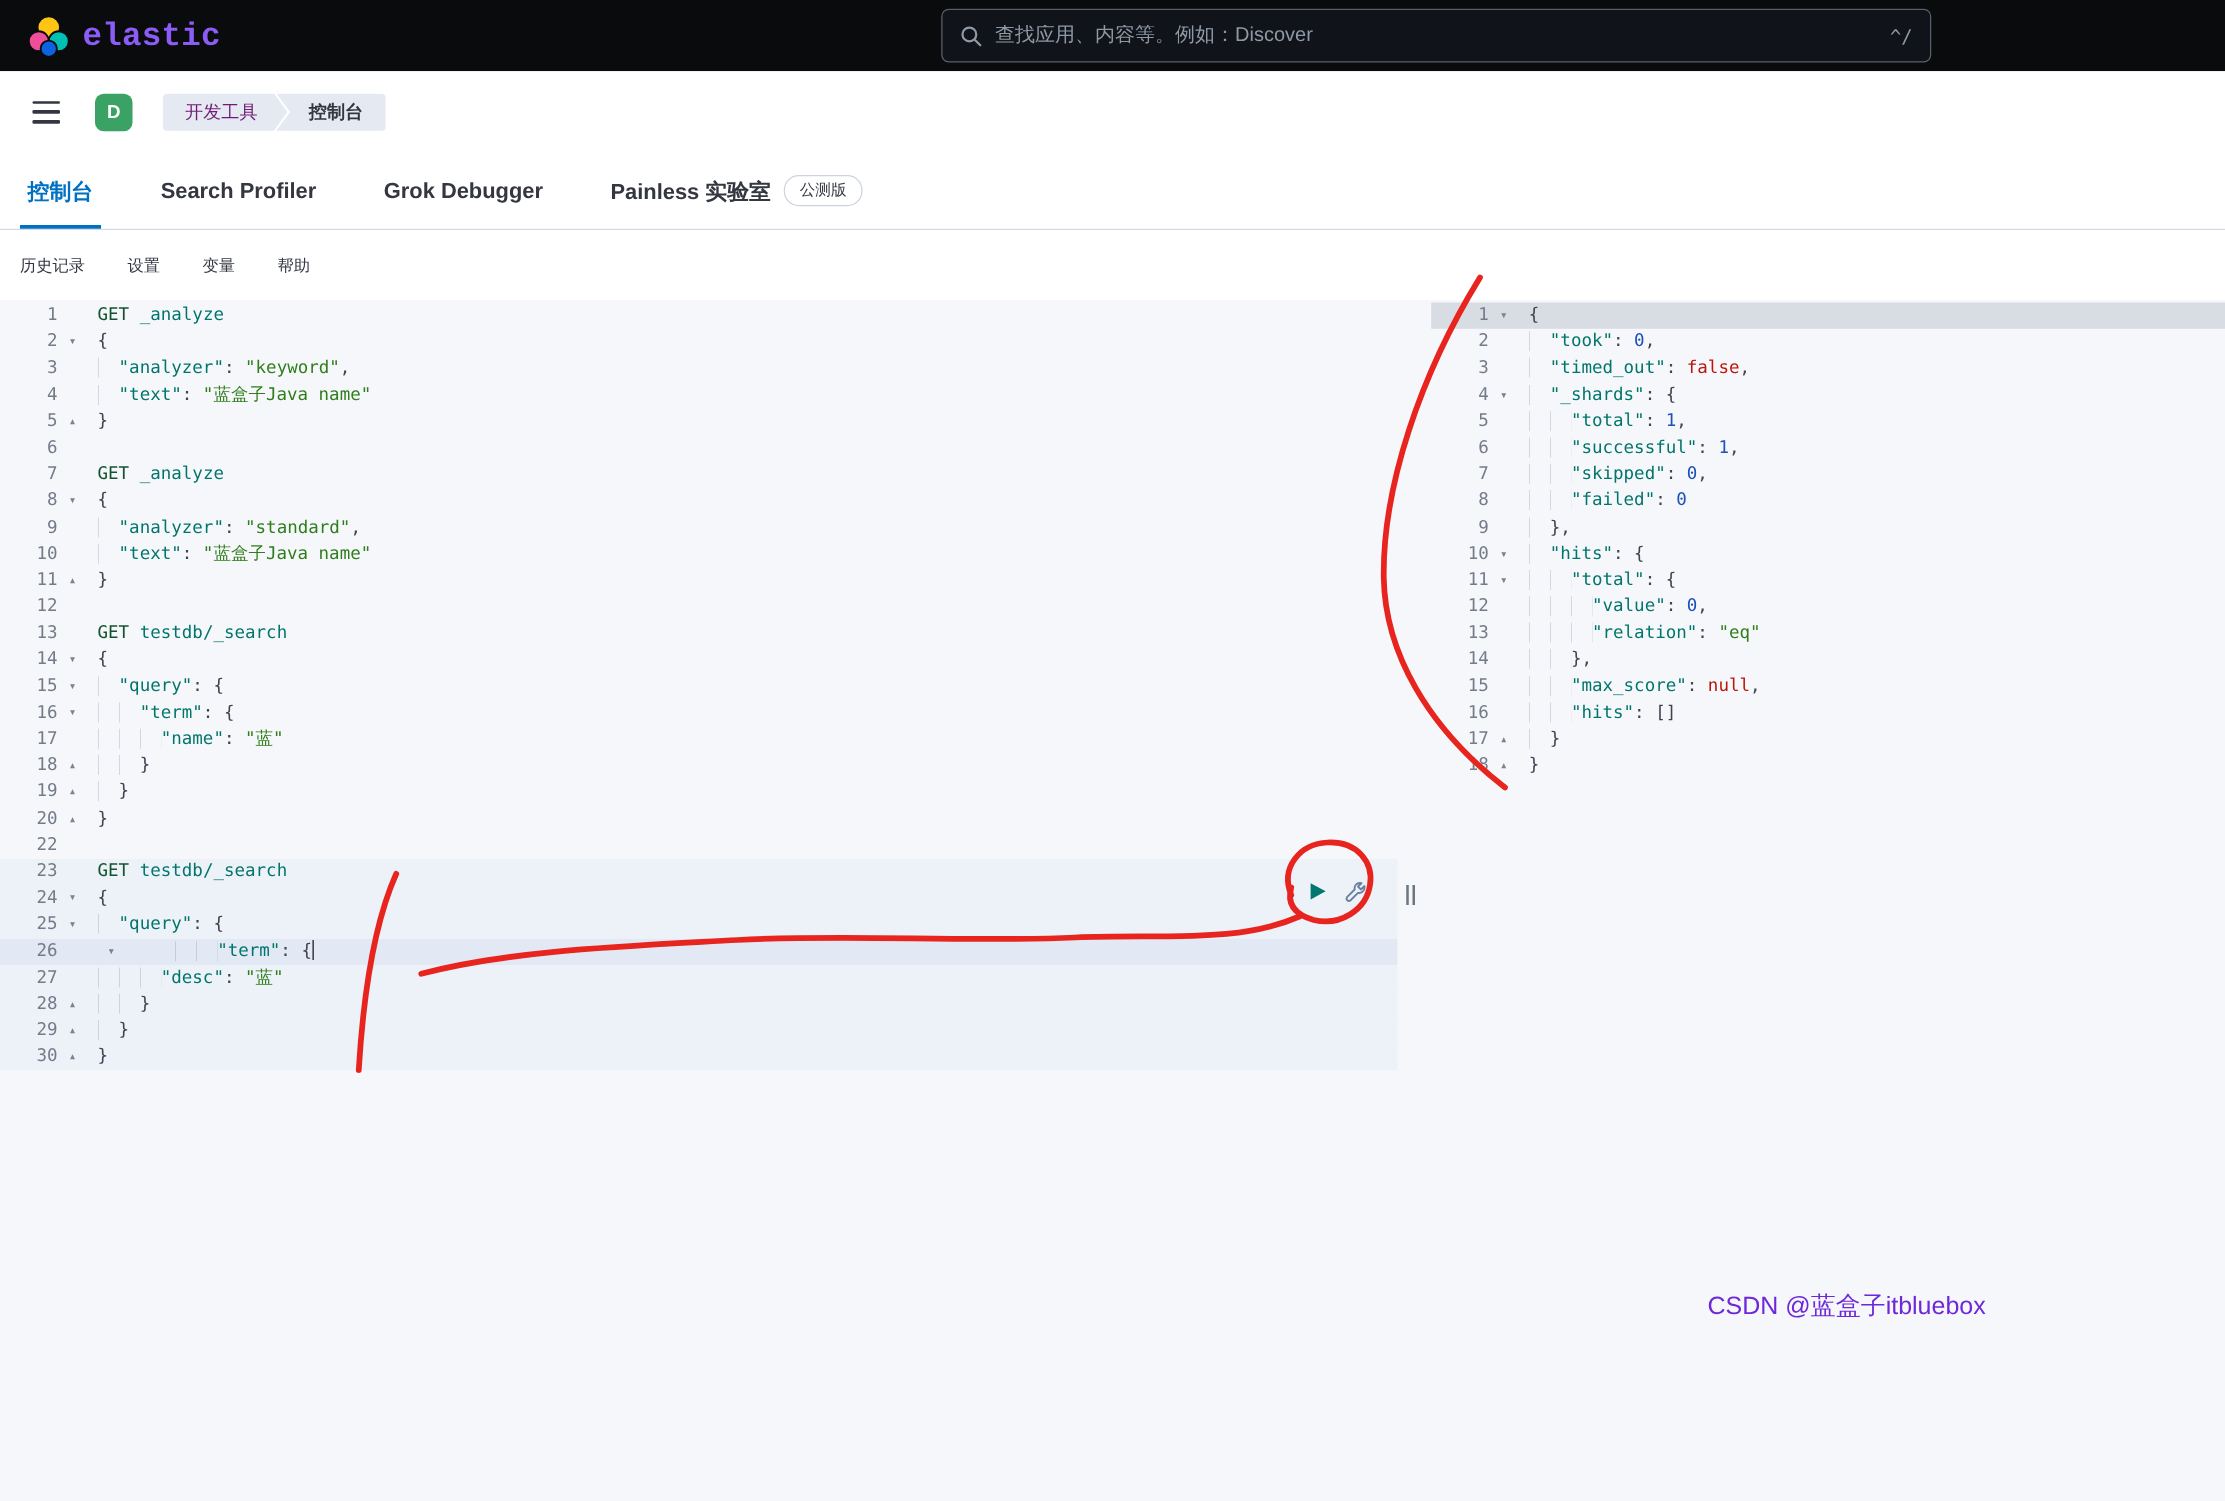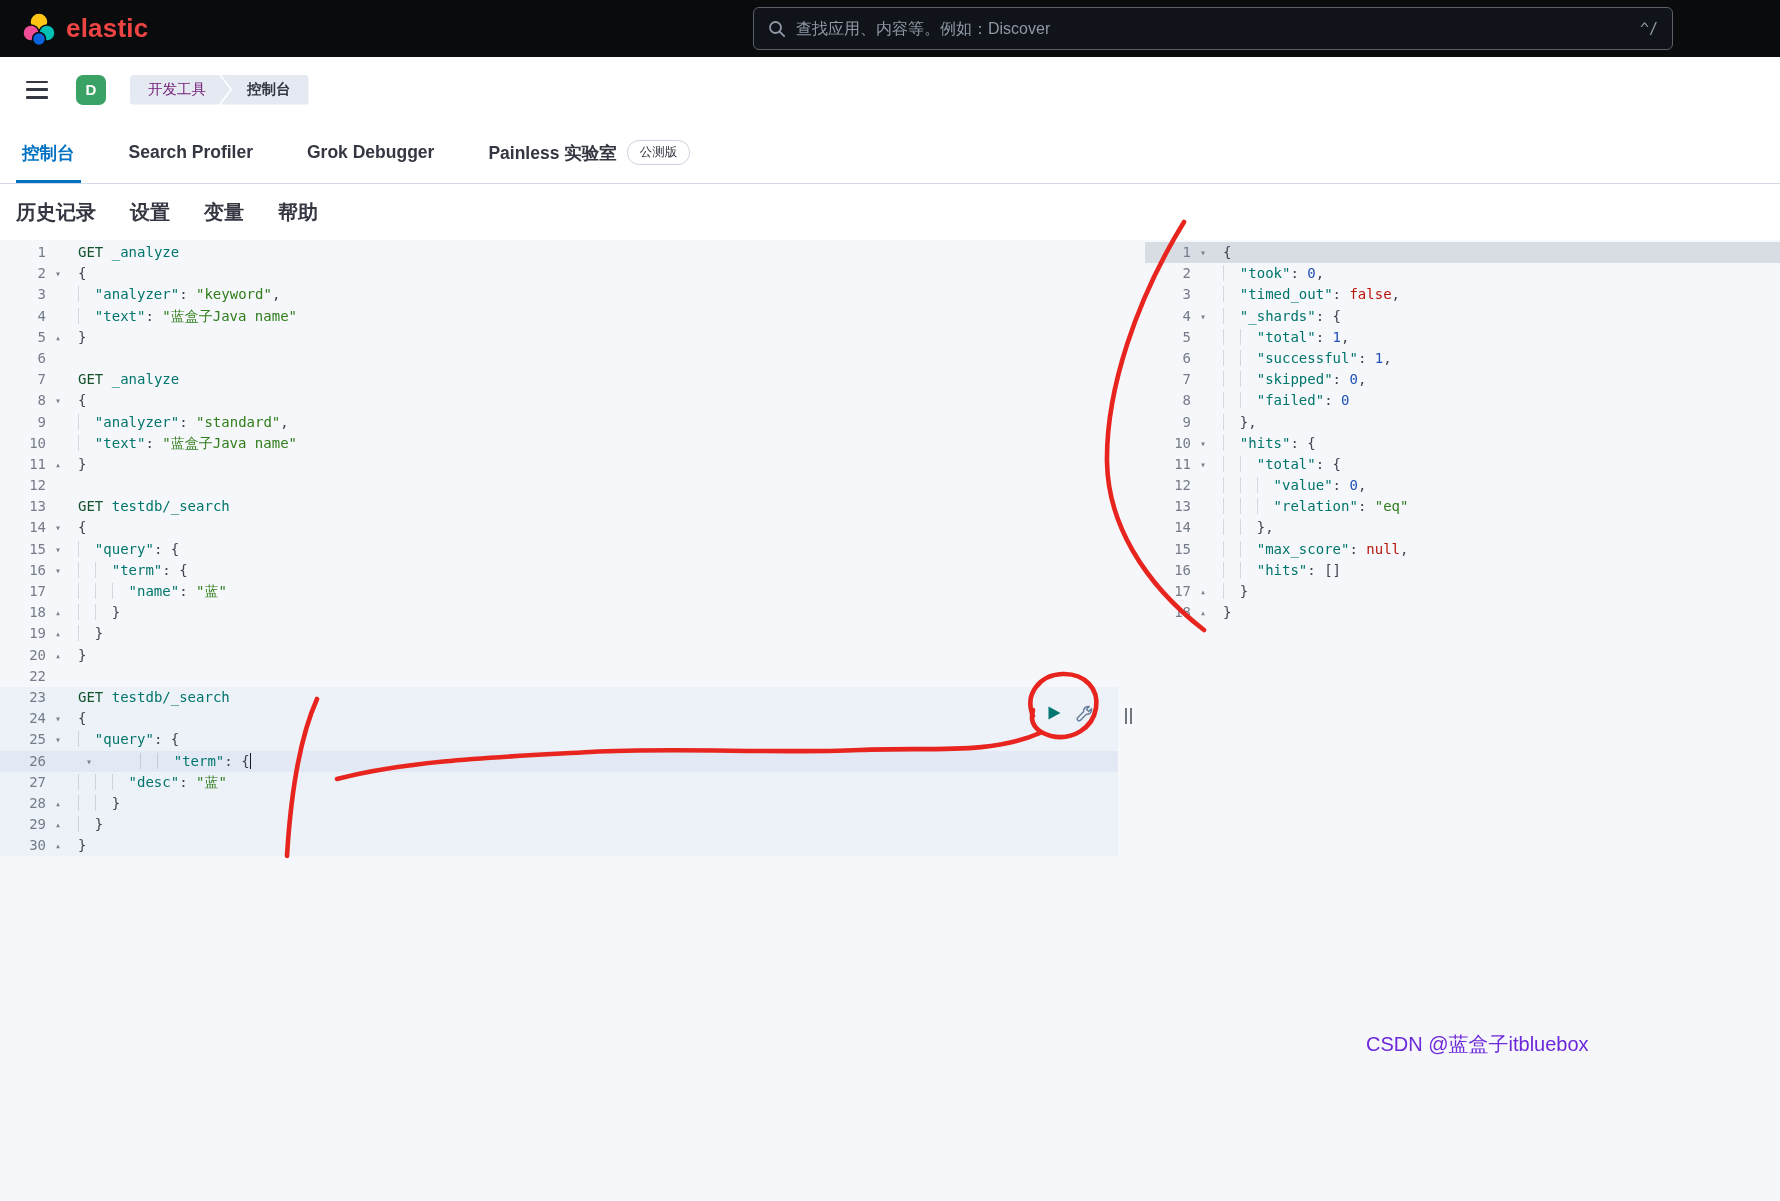--- a/index.html
+++ b/index.html
@@ -4,22 +4,22 @@
 <style>
   * { margin:0; padding:0; box-sizing:border-box; }
   html,body { width:1780px; height:1201px; overflow:hidden; background:#fff;
               font-family:"Liberation Sans","DejaVu Sans",sans-serif; }
   .page { position:relative; width:1780px; height:1201px; background:#fff; overflow:hidden; }
 
   
   .topbar { position:absolute; left:0; top:0; width:1780px; height:57px; background:#0a0b0d;
             display:flex; align-items:center; }
   .logo-wrap { display:flex; align-items:center; gap:10px; padding-left:22px; }
-  .logo-text { color:#ef4444; font-size:26px; font-weight:600; letter-spacing:.2px; }
-  .searchbar { position:absolute; left:753px; top:7px; width:920px; height:43px;
+  .logo-text { color:#8b5cf6; font-size:26px; font-weight:600; letter-spacing:.2px;font-family:Liberation Mono, monospace; }
+  .searchbar { position:absolute; left:753px; top:7px; width:792px; height:43px;
                background:#101319; border:1px solid #5a6069; border-radius:6px;
                display:flex; align-items:center; padding:0 14px; gap:10px; }
   .searchbar input { flex:1; background:transparent; border:none; outline:none;
                      color:#cfd5de; font-size:16px; font-family:inherit; }
   .searchbar input::placeholder { color:#8f98a5; }
   .shortcut-hint { color:#8f98a5; font-size:15px; font-family:"DejaVu Sans Mono",monospace; }
 
   
   .header { position:absolute; left:0; top:57px; width:1780px; height:65px; background:#fff;
             display:flex; align-items:center; }
@@ -42,21 +42,21 @@
           border-bottom:1px solid #d3dae6; display:flex; align-items:stretch; padding-left:16px; }
   .tab { display:flex; align-items:center; gap:10px; padding:0 6px; margin-right:42px;
          font-size:17.5px; font-weight:700; color:#343741; cursor:pointer; }
   .tab.active { color:#0071c2; box-shadow:inset 0 -3px 0 #0071c2; }
   .beta-badge { font-size:12.5px; font-weight:400; color:#343741; border:1px solid #cdd3de;
                 background:#fff; border-radius:12px; padding:3px 12px; }
 
   
   .console-toolbar { position:absolute; left:0; top:185px; width:1780px; height:55px; background:#fff;
                      display:flex; align-items:center; gap:34px; padding-left:16px; }
-  .toolbar-btn { background:none; border:none; font-family:inherit; font-size:20px; font-weight:700;
+  .toolbar-btn { background:none; border:none; font-family:inherit; font-size:13px; font-weight:400;
                  color:#343741; cursor:pointer; }
 
   
   .workspace { position:absolute; left:0; top:240px; width:1780px; height:961px; background:#f6f7fa; }
   .editor-panel   { position:absolute; left:0;     top:0; width:1118px; height:961px; }
   .response-panel { position:absolute; left:1145px; top:0; width:635px;  height:961px; }
   .lines { padding-top:2px; }
 
   .code-row { display:flex; height:21.2px; line-height:21.2px; white-space:pre;
               font-family:"DejaVu Sans Mono",monospace; font-size:14px; }

